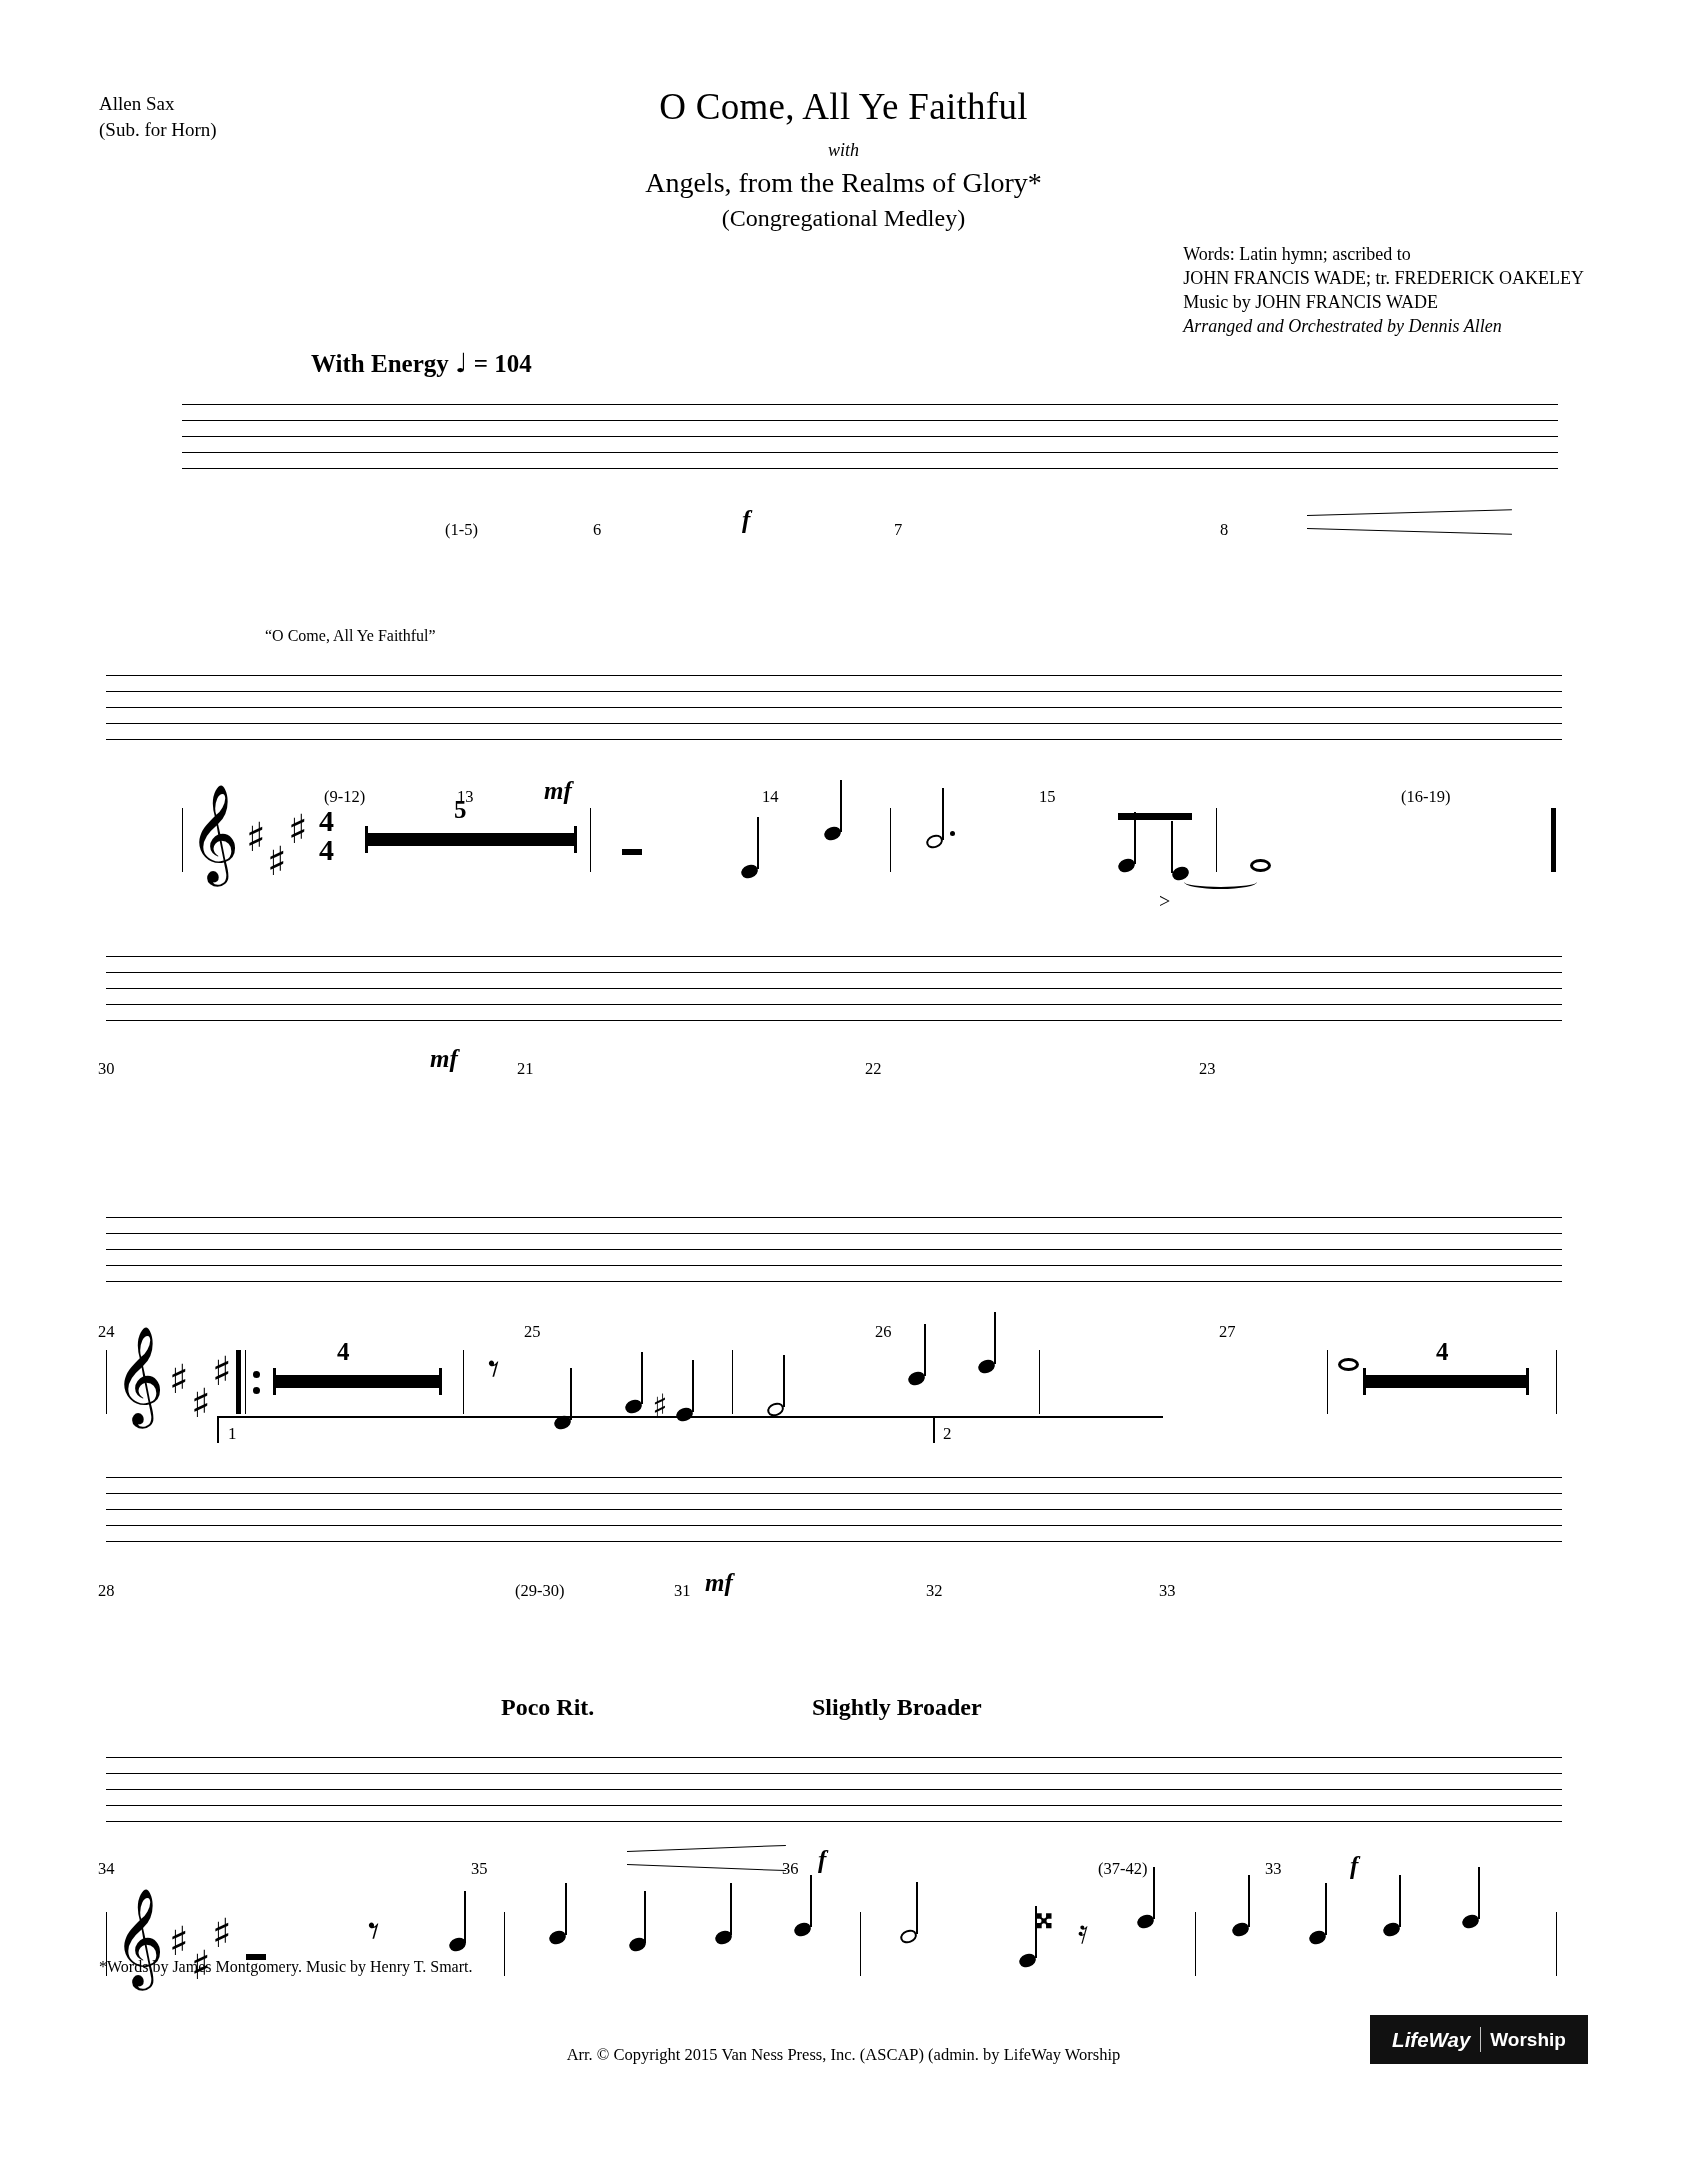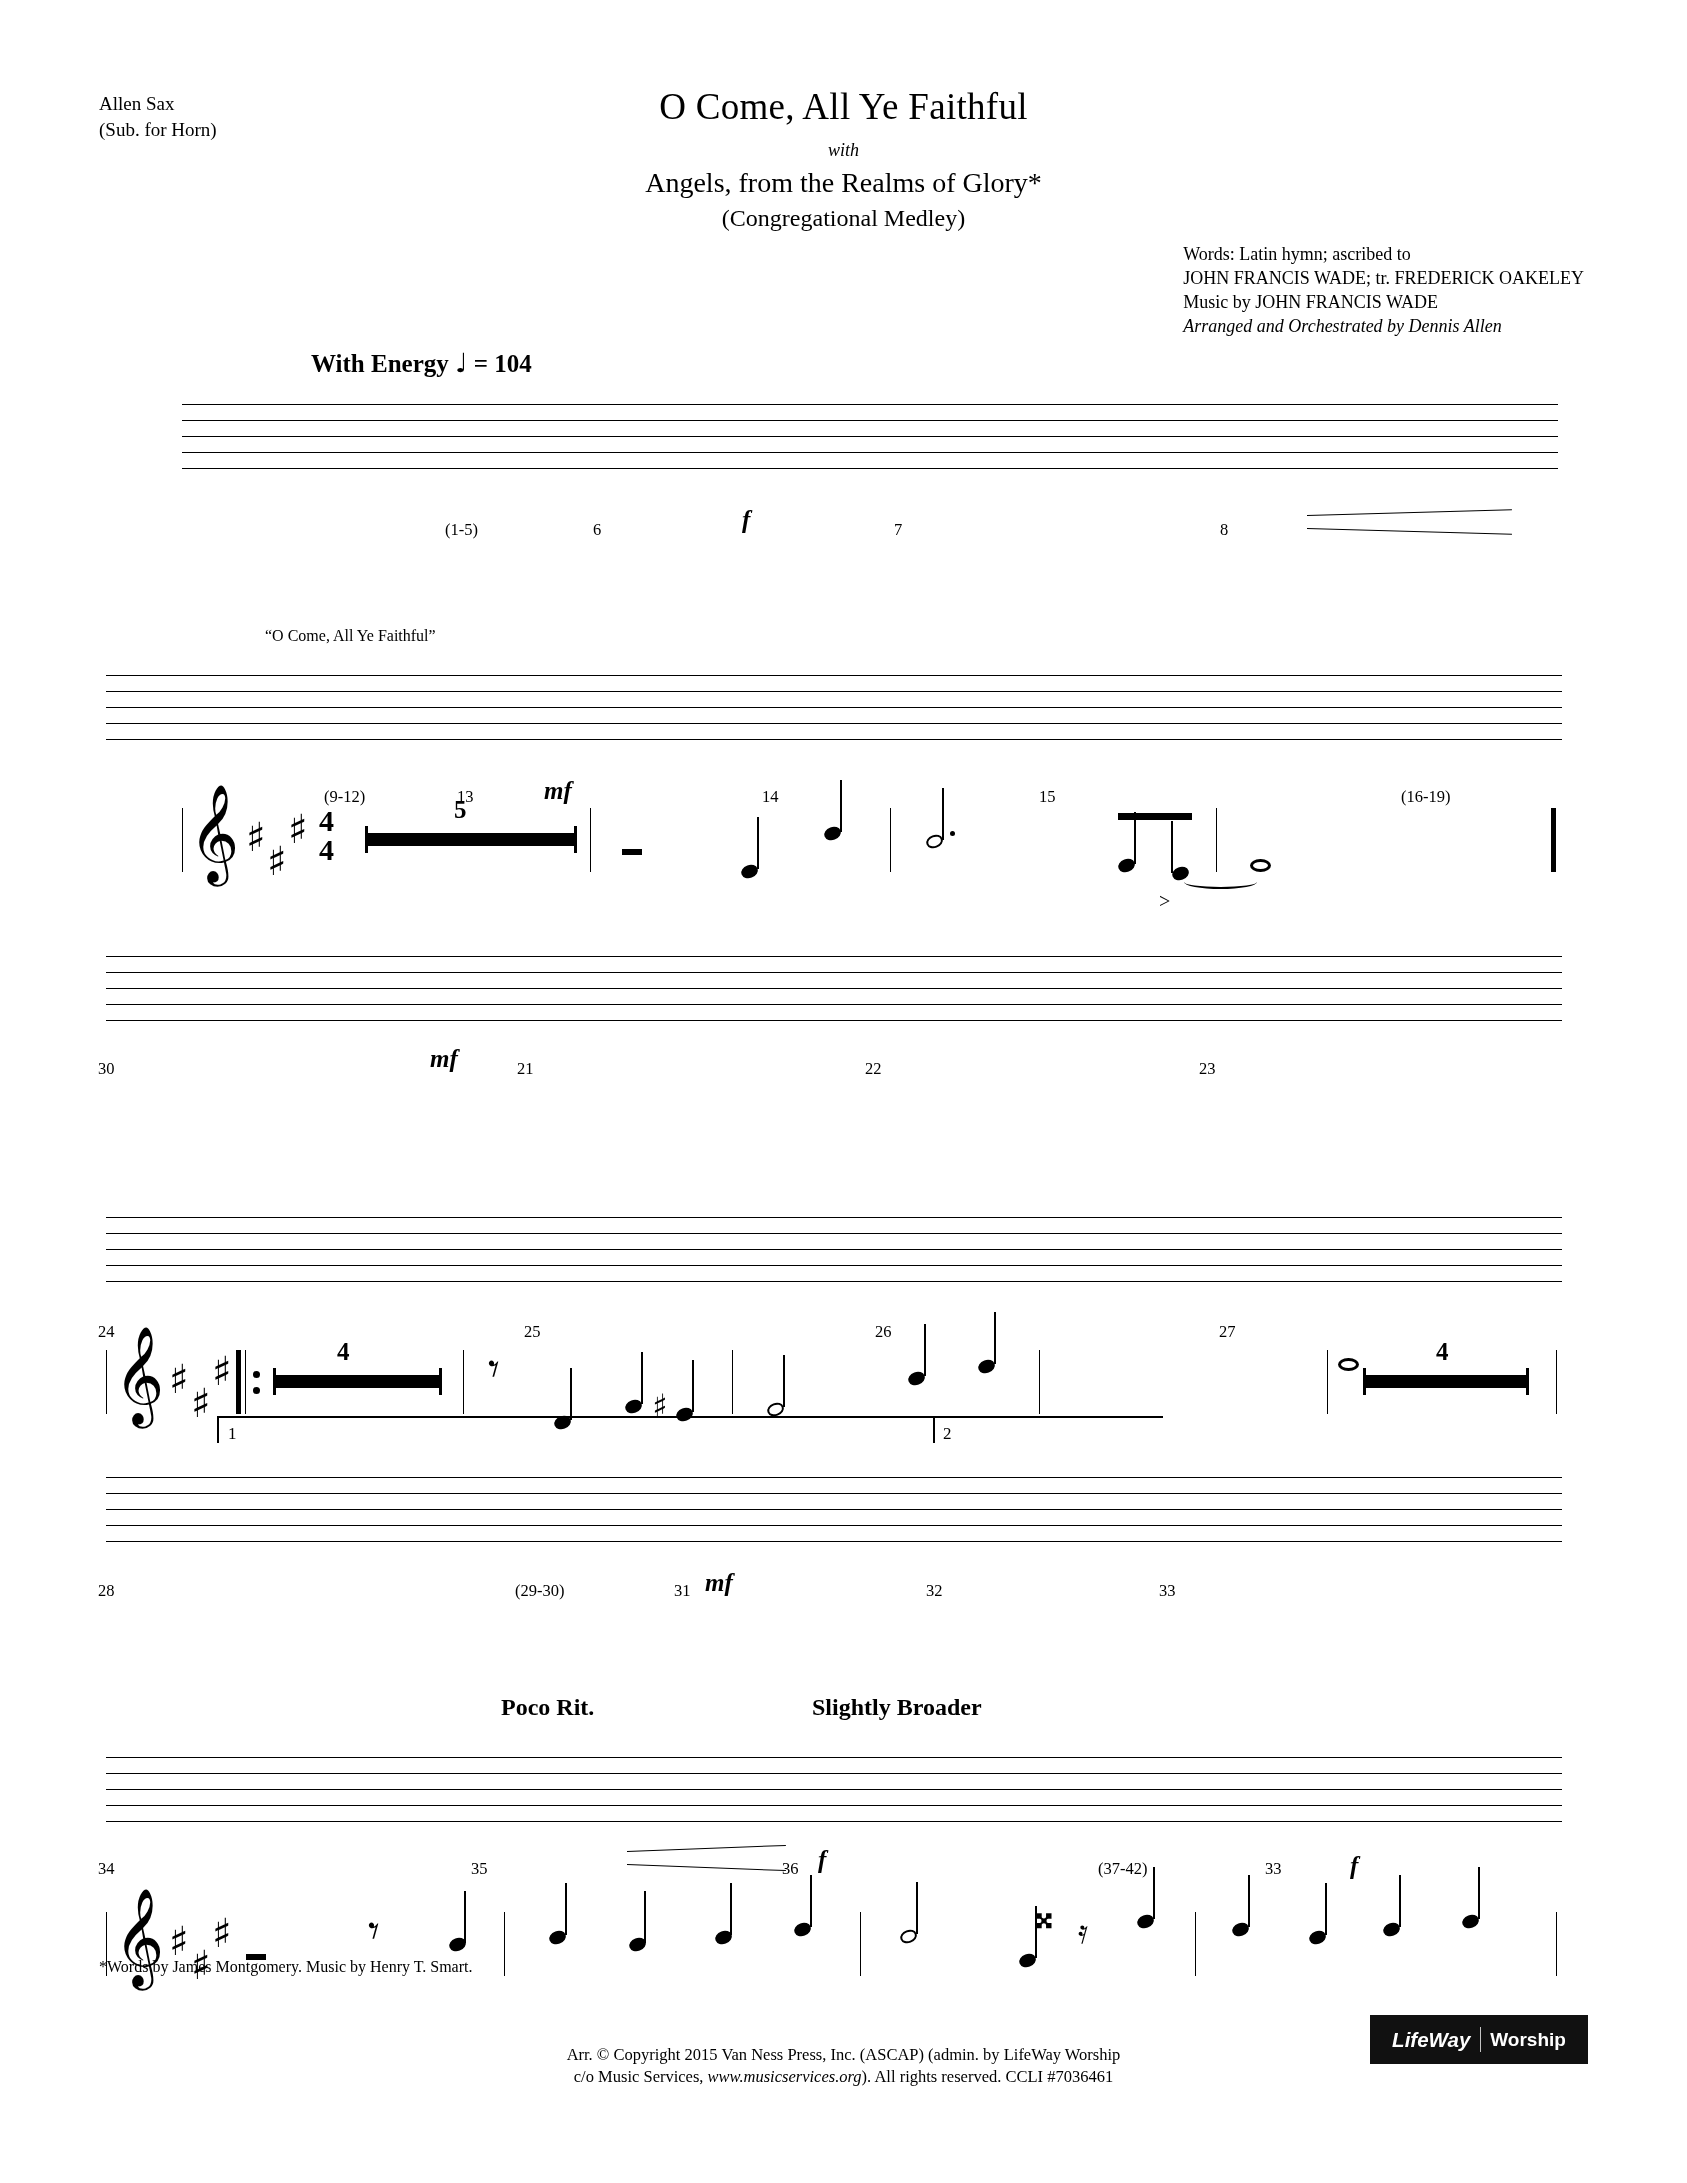--- a/index.html
+++ b/index.html
@@ -598,23 +598,20 @@
 
   <div class="hairpin" style="left:627px; top:1851px; width:159px;">
     <div class="hp-top" style="transform: rotate(-2.2deg);"></div>
     <div class="hp-bot" style="top:13.2px; transform: rotate(2.2deg);"></div>
   </div>
 
   <div class="footnote">*Words by James Montgomery. Music by Henry T. Smart.</div>
 
   <div class="copyright">
     <div>Arr. © Copyright 2015 Van Ness Press, Inc. (ASCAP) (admin. by LifeWay Worship</div>
-    <div>
-      <span>c/o Music Services, </span><span class="ital">www.musicservices.org</span><span>). All rights reserved. CCLI #7036461</span>
-    </div>
   </div>
 
   <div class="logo">
     <span class="lw">LifeWay</span>
     <span class="divider"></span>
     <span class="wo">Worship</span>
   </div>
 
 </div>
 

